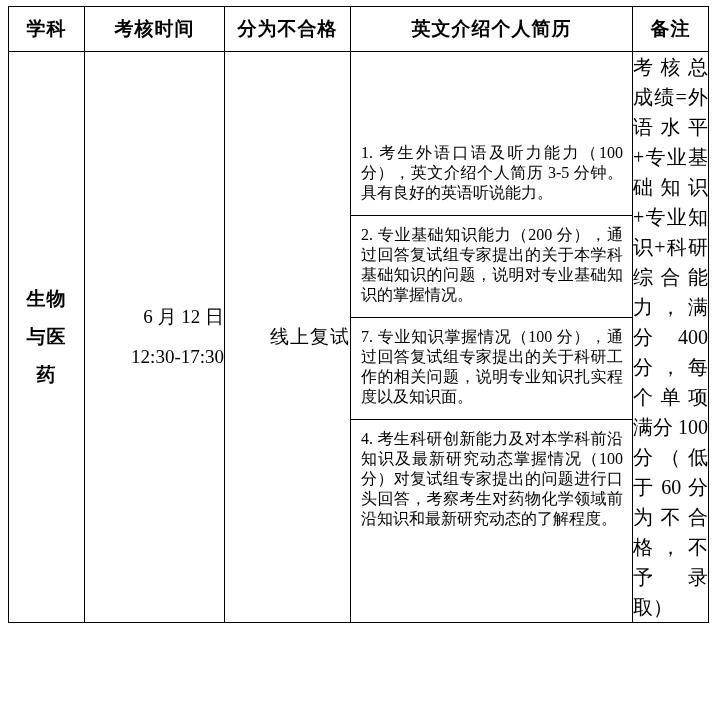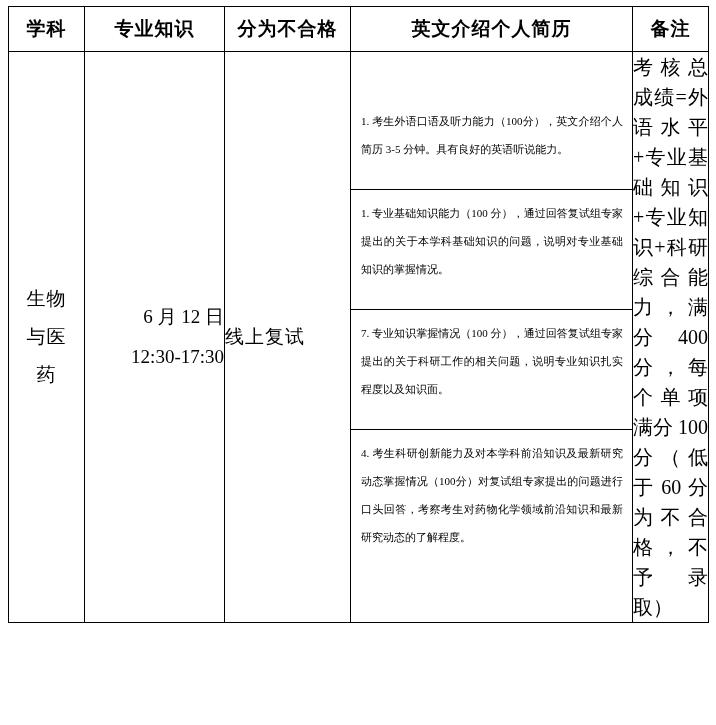--- a/index.html
+++ b/index.html
@@ -42,43 +42,43 @@
   .col-place { width: 126px; }
   .col-content { width: 282px; }
   .col-remark { width: 76px; }
 
   .cell-subject {
     text-align: center;
     font-size: 19px;
     line-height: 38px;
     letter-spacing: 1px;
   }
-  .cell-subject span { display: block; }
+  .cell-subject span { display: block; font-weight: bold; }
 
   .cell-time {
     text-align: right;
     font-size: 19px;
     line-height: 40px;
   }
   .cell-time span { display: block; }
 
   .cell-place {
-    text-align: left;
+    text-align: right;
     font-size: 19px;
     letter-spacing: 1px;
   }
 
   .content-list {
     display: block;
   }
   .content-item {
     border-bottom: 1px solid #000;
-    padding: 9px 9px 26px 10px;
-    font-size: 11px;
-    line-height: 28px;
+    padding: 9px 9px 12px 10px;
+    font-size: 16px;
+    line-height: 20px;
     text-align: justify;
     text-justify: inter-ideograph;
   }
   .content-item:last-child {
     border-bottom: none;
   }
 
   .cell-remark {
     font-size: 20px;
     line-height: 30px;
@@ -97,42 +97,42 @@
     <colgroup>
       <col class="col-subject">
       <col class="col-time">
       <col class="col-place">
       <col class="col-content">
       <col class="col-remark">
     </colgroup>
     <thead>
       <tr>
         <th class="hdr">学科</th>
-        <th class="hdr">专业知识</th>
+        <th class="hdr">考核时间</th>
         <th class="hdr">分为不合格</th>
         <th class="hdr">英文介绍个人简历</th>
         <th class="hdr">备注</th>
       </tr>
     </thead>
     <tbody>
       <tr>
         <td class="cell-subject">
           <span>生物</span>
           <span>与医</span>
           <span>药</span>
         </td>
         <td class="cell-time">
           <span>6 月 12 日</span>
           <span>12:30-17:30</span>
         </td>
         <td class="cell-place">线上复试</td>
         <td class="nowrapcell">
           <div class="content-list">
             <div class="content-item">1. 考生外语口语及听力能力（100分），英文介绍个人简历 3-5 分钟。具有良好的英语听说能力。</div>
-            <div class="content-item">1. 专业基础知识能力（100 分），通过回答复试组专家提出的关于本学科基础知识的问题，说明对专业基础知识的掌握情况。</div>
+            <div class="content-item">2. 专业基础知识能力（200 分），通过回答复试组专家提出的关于本学科基础知识的问题，说明对专业基础知识的掌握情况。</div>
             <div class="content-item">7. 专业知识掌握情况（100 分），通过回答复试组专家提出的关于科研工作的相关问题，说明专业知识扎实程度以及知识面。</div>
             <div class="content-item">4. 考生科研创新能力及对本学科前沿知识及最新研究动态掌握情况（100分）对复试组专家提出的问题进行口头回答，考察考生对药物化学领域前沿知识和最新研究动态的了解程度。</div>
           </div>
         </td>
         <td class="cell-remark">考核总成绩=外语水平+专业基础知识+专业知识+科研综合能力，满分 400 分，每个单项满分 100 分（低于 60 分为不合格，不予录取）</td>
       </tr>
     </tbody>
   </table>
 </div>
 

